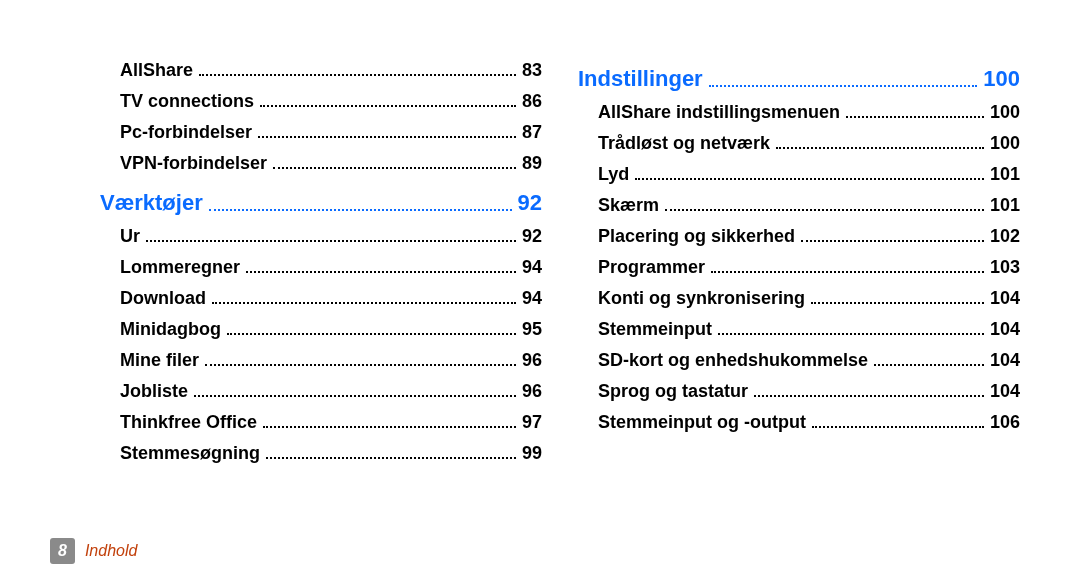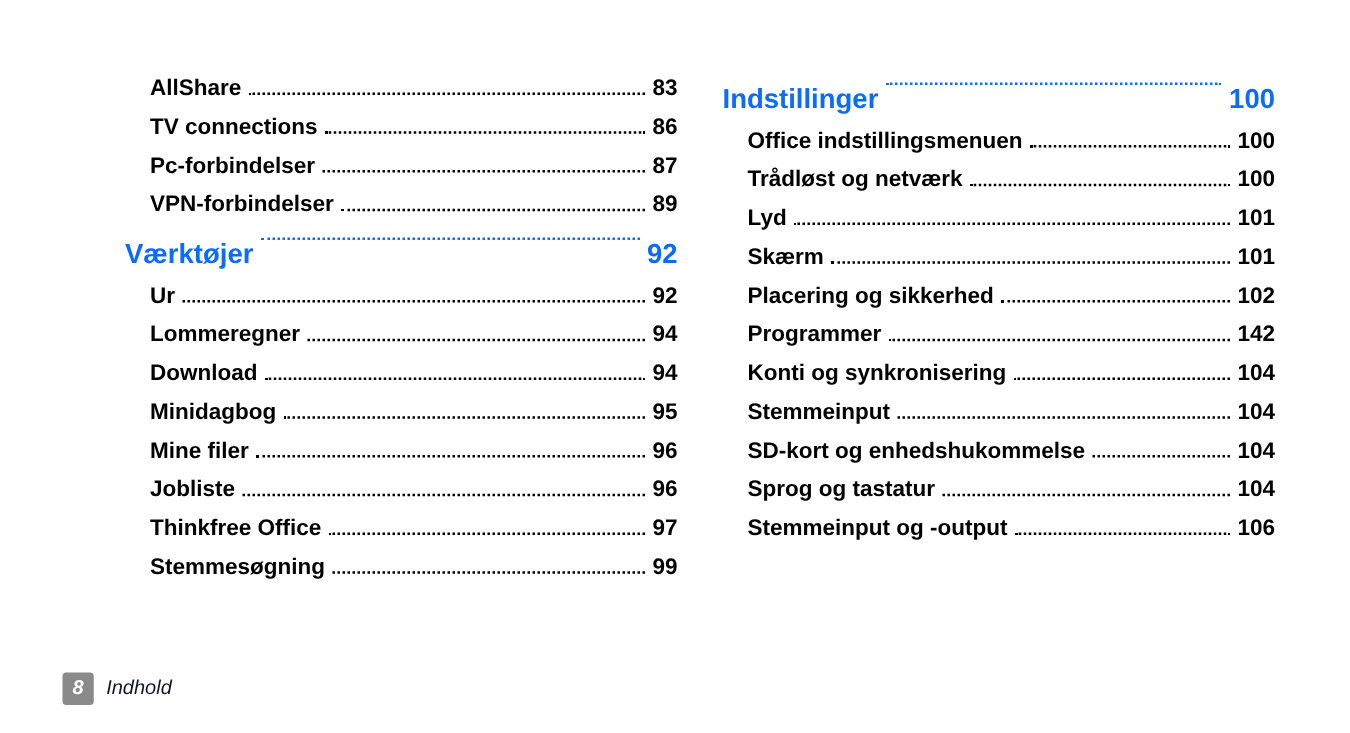--- a/index.html
+++ b/index.html
@@ -1,30 +1,30 @@
 <!DOCTYPE html>
 <html><head>
 <meta charset="utf-8">
 <style>
   html,body{margin:0;padding:0;width:1080px;height:586px;font-family:"Segoe UI",Arial,sans-serif;background:#fff;color:#000;}
   .page{box-sizing:border-box;width:1080px;height:586px;position:relative;padding:50px 60px 0 100px;}
   .cols{display:flex;gap:36px;}
   .col{flex:1;}
-  .section-head{display:flex;align-items:flex-start;color:#0a6bff;font-weight:700;font-size:22px;margin:16px 0 6px 0;}
+  .section-head{display:flex;align-items:flex-end;color:#0a6bff;font-weight:700;font-size:22px;margin:16px 0 6px 0;}
   .section-head .title{white-space:nowrap;}
   .section-head .leader{flex:1;border-bottom:2px dotted #0a6bff;margin:0 6px 5px 6px;}
   .section-head .pg{color:#0a6bff;}
   .item{display:flex;align-items:baseline;font-weight:700;font-size:18px;margin:10px 0;}
   .item .title{white-space:nowrap;}
   .item .leader{flex:1;border-bottom:2px dotted #000;margin:0 6px 5px 6px;}
   .item .pg{}
   .indent .item{margin-left:20px;}
   .footer{position:absolute;left:50px;bottom:22px;display:flex;align-items:center;gap:10px;}
   .page-badge{background:#8a8a8a;color:#fff;font-weight:700;font-style:italic;font-size:16px;padding:4px 8px;border-radius:3px;}
-  .footer-label{color:#0f172a;font-style:italic;font-size:16px;}
+  .footer-label{color:#c2410c;font-style:italic;font-size:16px;}
 </style>
 </head>
 <body>
 
 <div class="page">
   <div class="cols">
 
     <div class="col">
       <div class="indent">
         <div class="item">
@@ -99,21 +99,21 @@
     </div>
 
     <div class="col">
       <div class="section-head">
         <span class="title">Indstillinger</span>
         <span class="leader"></span>
         <span class="pg">100</span>
       </div>
       <div class="indent">
         <div class="item">
-            <span class="title">Office indstillingsmenuen</span>
+            <span class="title">AllShare indstillingsmenuen</span>
             <span class="leader"></span>
             <span class="pg">100</span>
           </div>
         <div class="item">
             <span class="title">Trådløst og netværk</span>
             <span class="leader"></span>
             <span class="pg">100</span>
           </div>
         <div class="item">
             <span class="title">Lyd</span>
@@ -126,21 +126,21 @@
             <span class="pg">101</span>
           </div>
         <div class="item">
             <span class="title">Placering og sikkerhed</span>
             <span class="leader"></span>
             <span class="pg">102</span>
           </div>
         <div class="item">
             <span class="title">Programmer</span>
             <span class="leader"></span>
-            <span class="pg">142</span>
+            <span class="pg">103</span>
           </div>
         <div class="item">
             <span class="title">Konti og synkronisering</span>
             <span class="leader"></span>
             <span class="pg">104</span>
           </div>
         <div class="item">
             <span class="title">Stemmeinput</span>
             <span class="leader"></span>
             <span class="pg">104</span>

